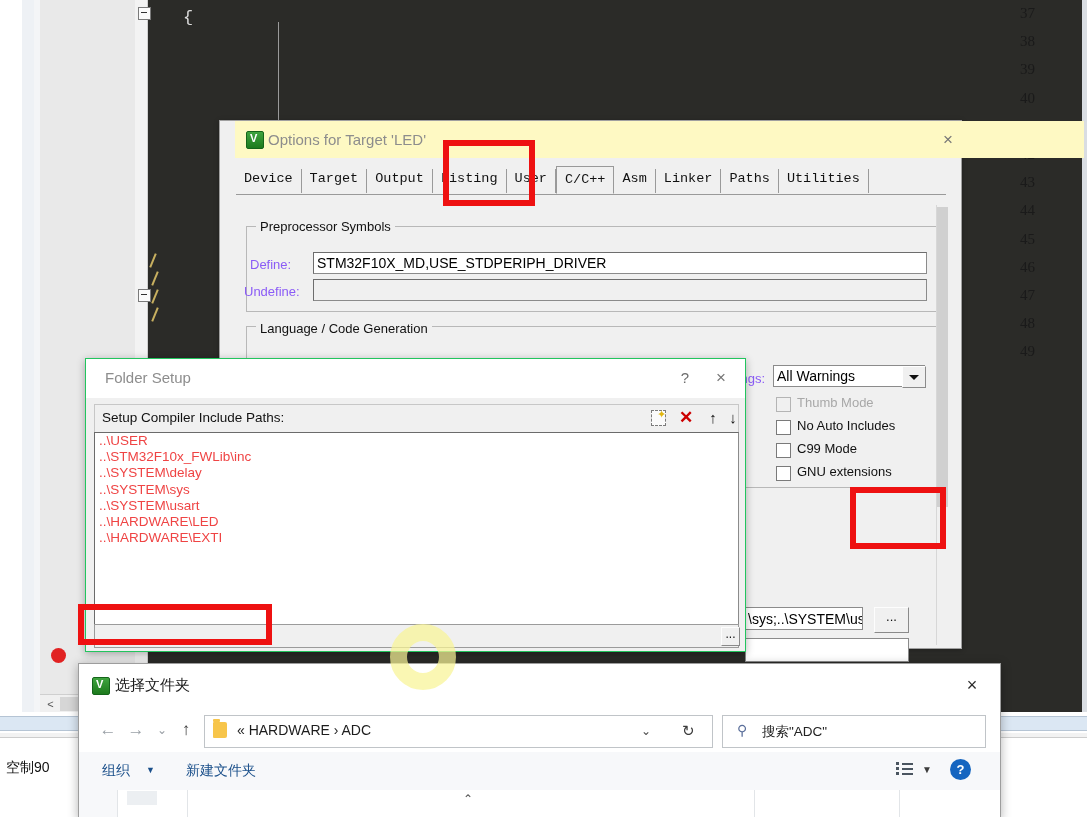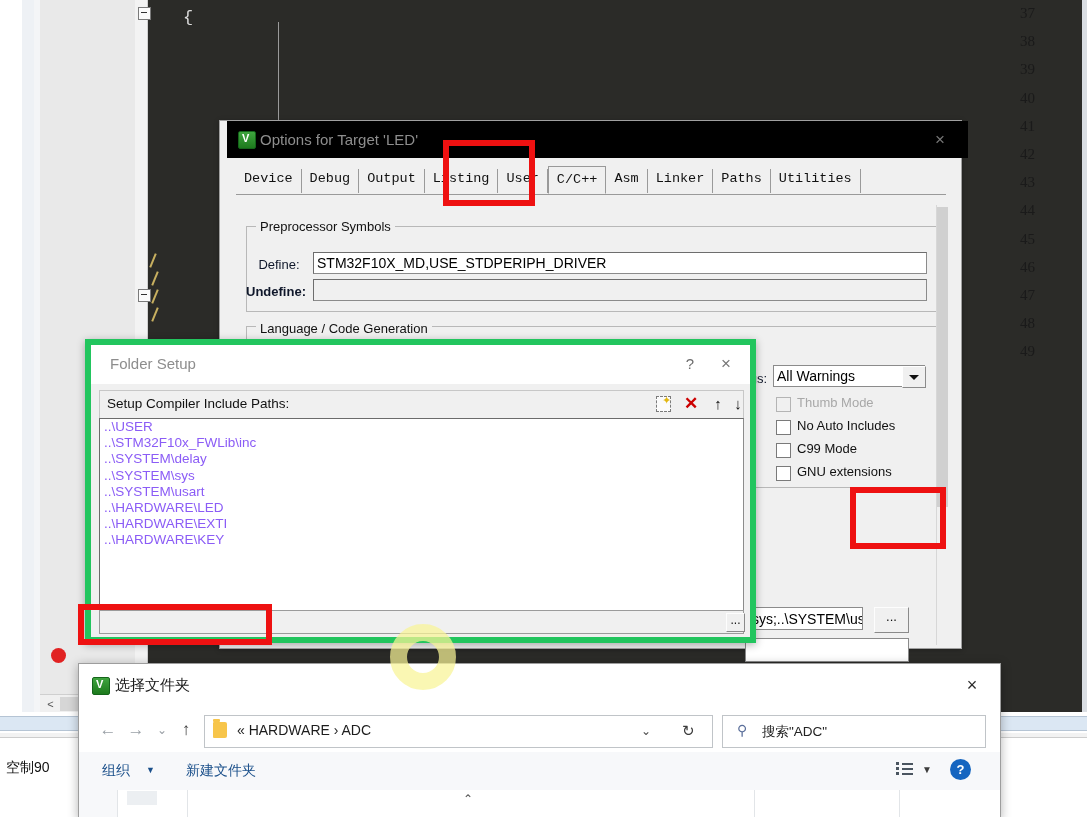--- a/index.html
+++ b/index.html
@@ -33,21 +33,21 @@
   #editor-hscroll-thumb{left:60px;top:697px;width:40px;height:14px;background:#d6d6d6;}
   #status-strip{left:0px;top:712px;width:1087px;height:26px;background:#ffffff;}
   #status-band{left:0px;top:716px;width:1087px;height:13px;background:#dbe7f3;border-top:1px solid #b5c4d4;border-bottom:1px solid #b5c4d4;}
   #status-band2{left:0px;top:733px;width:1087px;height:4px;background:#f2f2f2;border-bottom:1px solid #cdcdcd;}
   #status-text{left:6px;top:759px;font-size:14px;color:#111;font-family:"Liberation Sans",sans-serif;}
   #right-edge-strip{left:1082px;top:0;width:5px;height:712px;background:#d9dde2;}
 
   
   #options-dialog{left:219px;top:120px;width:741px;height:527px;background:#f0f0f0;
       border:1px solid #a0a0a0;box-shadow:0 1px 5px rgba(0,0,0,.25);}
-  #options-titlebar{left:7px;top:0;width:741px;height:37px;background:#000000;}
+  #options-titlebar{left:15px;top:0;width:849px;height:37px;background:#fef9c3;}
   #options-icon{left:11px;top:10px;width:16px;height:16px;background:linear-gradient(#3fa43f,#1d7a1d);
       border:1px solid #14651a;border-radius:2px;}
   #options-icon:after{content:"V";position:absolute;left:3px;top:0px;color:#fff;font-size:11px;font-weight:bold;
       font-family:"Liberation Sans",sans-serif;}
   #options-title{left:33px;top:10px;font-size:15px;color:#8d8d8d;font-family:"Liberation Sans",sans-serif;}
   #options-close{left:698px;top:9px;width:30px;height:22px;color:#777;font-size:17px;text-align:center;
       line-height:20px;font-family:"Liberation Sans",sans-serif;}
 
   
   #tabstrip{left:16px;top:48px;width:710px;height:26px;}
@@ -57,27 +57,27 @@
   .tab.active{background:#f0f0f0;border:1px solid #999;border-bottom:1px solid #f0f0f0;
       height:28px;margin-top:-3px;padding-top:5px;border-right:1px solid #999;}
   #tabstrip-underline{left:16px;top:73px;width:710px;height:1px;background:#9a9a9a;}
 
   
   .groupbox{position:absolute;border:1px solid #b8b8b8;}
   .grouplabel{position:absolute;background:#f0f0f0;padding:0 4px;font-size:13px;color:#111;
       font-family:"Liberation Sans",sans-serif;}
   #gb-preproc{left:26px;top:105px;width:690px;height:84px;}
   #gl-preproc{left:36px;top:98px;}
-  .flabel{position:absolute;font-size:13px;color:#0f172a;font-family:"Liberation Sans",sans-serif;text-align:center;}
+  .flabel{position:absolute;font-size:13px;color:#8b5cf6;font-family:"Liberation Sans",sans-serif;text-align:left;}
   .tbox{position:absolute;background:#ffffff;border:1px solid #8b8b8b;border-top-color:#6d6d6d;
       border-left-color:#6d6d6d;font-size:14px;color:#000;padding:2px 3px;box-sizing:border-box;
       font-family:"Liberation Sans",sans-serif;overflow:hidden;white-space:nowrap;}
   #lbl-define{left:30px;top:136px;width:58px;}
   #in-define{left:93px;top:131px;width:614px;height:22px;}
-  #lbl-undefine{left:24px;top:163px;width:64px;font-weight:bold;}
+  #lbl-undefine{left:24px;top:163px;width:64px;}
   #in-undefine{left:93px;top:158px;width:614px;height:22px;background:#f0f0f0;}
 
   
   #gb-lang{left:26px;top:205px;width:690px;height:160px;}
   #gl-lang{left:36px;top:200px;}
 
   #lbl-warnings{left:487px;top:250px;width:62px;}
   #warn-select{left:553px;top:244px;width:152px;height:22px;background:#ffffff;border:1px solid #8b8b8b;
       font-size:14px;color:#000;padding:2px 3px;box-sizing:border-box;font-family:"Liberation Sans",sans-serif;}
   #warn-arrow{left:682px;top:245px;width:22px;height:20px;background:#f0f0f0;border:1px solid #8b8b8b;
@@ -101,41 +101,41 @@
   #ctrl-area{left:525px;top:551px;width:162px;height:48px;background:#f0f0f0;border:1px solid #a6a6a6;
       border-top-color:#787878;font-size:13px;color:#111;line-height:15px;padding:2px 3px;box-sizing:border-box;
       font-family:"Liberation Sans",sans-serif;overflow:hidden;}
   #ctrl-scroll{left:677px;top:552px;width:15px;height:46px;background:#f2f2f2;border:1px solid #cdcdcd;}
   .sb-arrow{position:absolute;left:3px;width:9px;height:9px;color:#444;font-size:9px;text-align:center;
       line-height:9px;font-family:"Liberation Sans",sans-serif;}
   #opt-right-scroll{left:716px;top:84px;width:14px;height:440px;background:#f0f0f0;border-left:1px solid #d7d7d7;}
   #opt-right-scroll-thumb{left:717px;top:86px;width:11px;height:300px;background:#d0d0d0;}
 
   
-  #folder-setup{left:85px;top:339px;width:659px;height:292px;background:#f0f0f0;
-      border:6px solid #22c55e;box-shadow:0 2px 8px rgba(0,0,0,.3);}
+  #folder-setup{left:85px;top:358px;width:659px;height:292px;background:#f0f0f0;
+      border:1px solid #22c55e;box-shadow:0 2px 8px rgba(0,0,0,.3);}
   #fs-titlebar{left:0;top:0;width:659px;height:39px;background:#ffffff;}
   #fs-title{left:19px;top:10px;font-size:15px;color:#8d8d8d;font-family:"Liberation Sans",sans-serif;}
   #fs-help{left:588px;top:8px;width:22px;height:22px;color:#6d6d6d;font-size:15px;text-align:center;
       line-height:22px;font-family:"Liberation Sans",sans-serif;}
   #fs-close{left:622px;top:8px;width:26px;height:22px;color:#777;font-size:17px;text-align:center;
       line-height:21px;font-family:"Liberation Sans",sans-serif;}
   #fs-toolbar{left:8px;top:45px;width:643px;height:27px;background:#f0f0f0;border:1px solid #c7c7c7;}
   #fs-toolbar-label{left:16px;top:51px;font-size:13.5px;color:#111;font-family:"Liberation Sans",sans-serif;}
   .tbbtn{position:absolute;top:49px;width:20px;height:19px;text-align:center;line-height:19px;font-size:14px;}
   #tb-new{left:562px;color:#333;}
   #tb-new-sq{position:absolute;left:565px;top:51px;width:13px;height:14px;border:1px dashed #7b7b7b;background:#fbfbfb;}
   #tb-new-star{position:absolute;left:571px;top:49px;color:#e2b712;font-size:11px;}
   #tb-del{left:590px;color:#cc0000;font-weight:bold;font-size:17px;}
   #tb-up{left:617px;color:#111;font-size:15px;font-weight:bold;}
   #tb-down{left:637px;color:#111;font-size:15px;font-weight:bold;}
 
   #fs-list{left:8px;top:73px;width:643px;height:194px;background:#ffffff;border:1px solid #8b8b8b;
       border-top-color:#6b6b6b;border-left-color:#6b6b6b;overflow:hidden;}
-  .fs-item{position:relative;height:16.2px;padding:0 16px 0 4px;font-size:13.5px;color:#8b5cf6;white-space:nowrap;
+  .fs-item{position:relative;height:16.2px;padding:0 16px 0 4px;font-size:13.5px;color:#ef4444;white-space:nowrap;
       font-family:"Liberation Sans",sans-serif;line-height:16.2px;}
   .fs-item.editing{border:1px solid #6b6b6b;background:#fff;height:19px;line-height:17px;margin-left:-1px;
       width:640px;box-sizing:border-box;}
   #fs-bottom-row{left:8px;top:265px;width:643px;height:22px;background:#f0f0f0;border:1px solid #9b9b9b;}
   #fs-dots{left:635px;top:268px;width:17px;height:17px;background:#f0f0f0;border:1px solid #8a8a8a;
       border-top-color:#fdfdfd;border-left-color:#fdfdfd;font-size:12px;color:#111;text-align:center;
       line-height:12px;font-family:"Liberation Sans",sans-serif;}
 
   
   #choose-dialog{left:78px;top:663px;width:921px;height:154px;background:#f7f8fa;
@@ -240,21 +240,21 @@
 
 <div class="abs" id="options-dialog">
   <div class="abs" id="options-titlebar">
     <div class="abs" id="options-icon"></div>
     <div class="abs" id="options-title">Options for Target 'LED'</div>
     <div class="abs" id="options-close">×</div>
   </div>
 
   <div class="abs" id="tabstrip">
       <div class="tab first">Device</div>
-      <div class="tab">Debug</div>
+      <div class="tab">Target</div>
       <div class="tab">Output</div>
       <div class="tab">Listing</div>
       <div class="tab">User</div>
       <div class="tab active">C/C++</div>
       <div class="tab">Asm</div>
       <div class="tab">Linker</div>
       <div class="tab">Paths</div>
       <div class="tab">Utilities</div>
     </div>
   <div class="abs" id="tabstrip-underline"></div>
@@ -319,21 +319,20 @@
   <div class="abs tbbtn" id="tb-down">↓</div>
 
   <div class="abs" id="fs-list">
       <div class="fs-item">..\USER</div>
       <div class="fs-item">..\STM32F10x_FWLib\inc</div>
       <div class="fs-item">..\SYSTEM\delay</div>
       <div class="fs-item">..\SYSTEM\sys</div>
       <div class="fs-item">..\SYSTEM\usart</div>
       <div class="fs-item">..\HARDWARE\LED</div>
       <div class="fs-item">..\HARDWARE\EXTI</div>
-      <div class="fs-item">..\HARDWARE\KEY</div>
     </div>
   <div class="abs" id="fs-bottom-row"></div>
   <div class="abs" id="fs-dots">...</div>
 </div>
 
 <div class="abs" id="choose-dialog">
   <div class="abs" id="cd-titlebar">
     <div class="abs" id="cd-icon"></div>
     <div class="abs" id="cd-title">选择文件夹</div>
     <div class="abs" id="cd-close">×</div>

